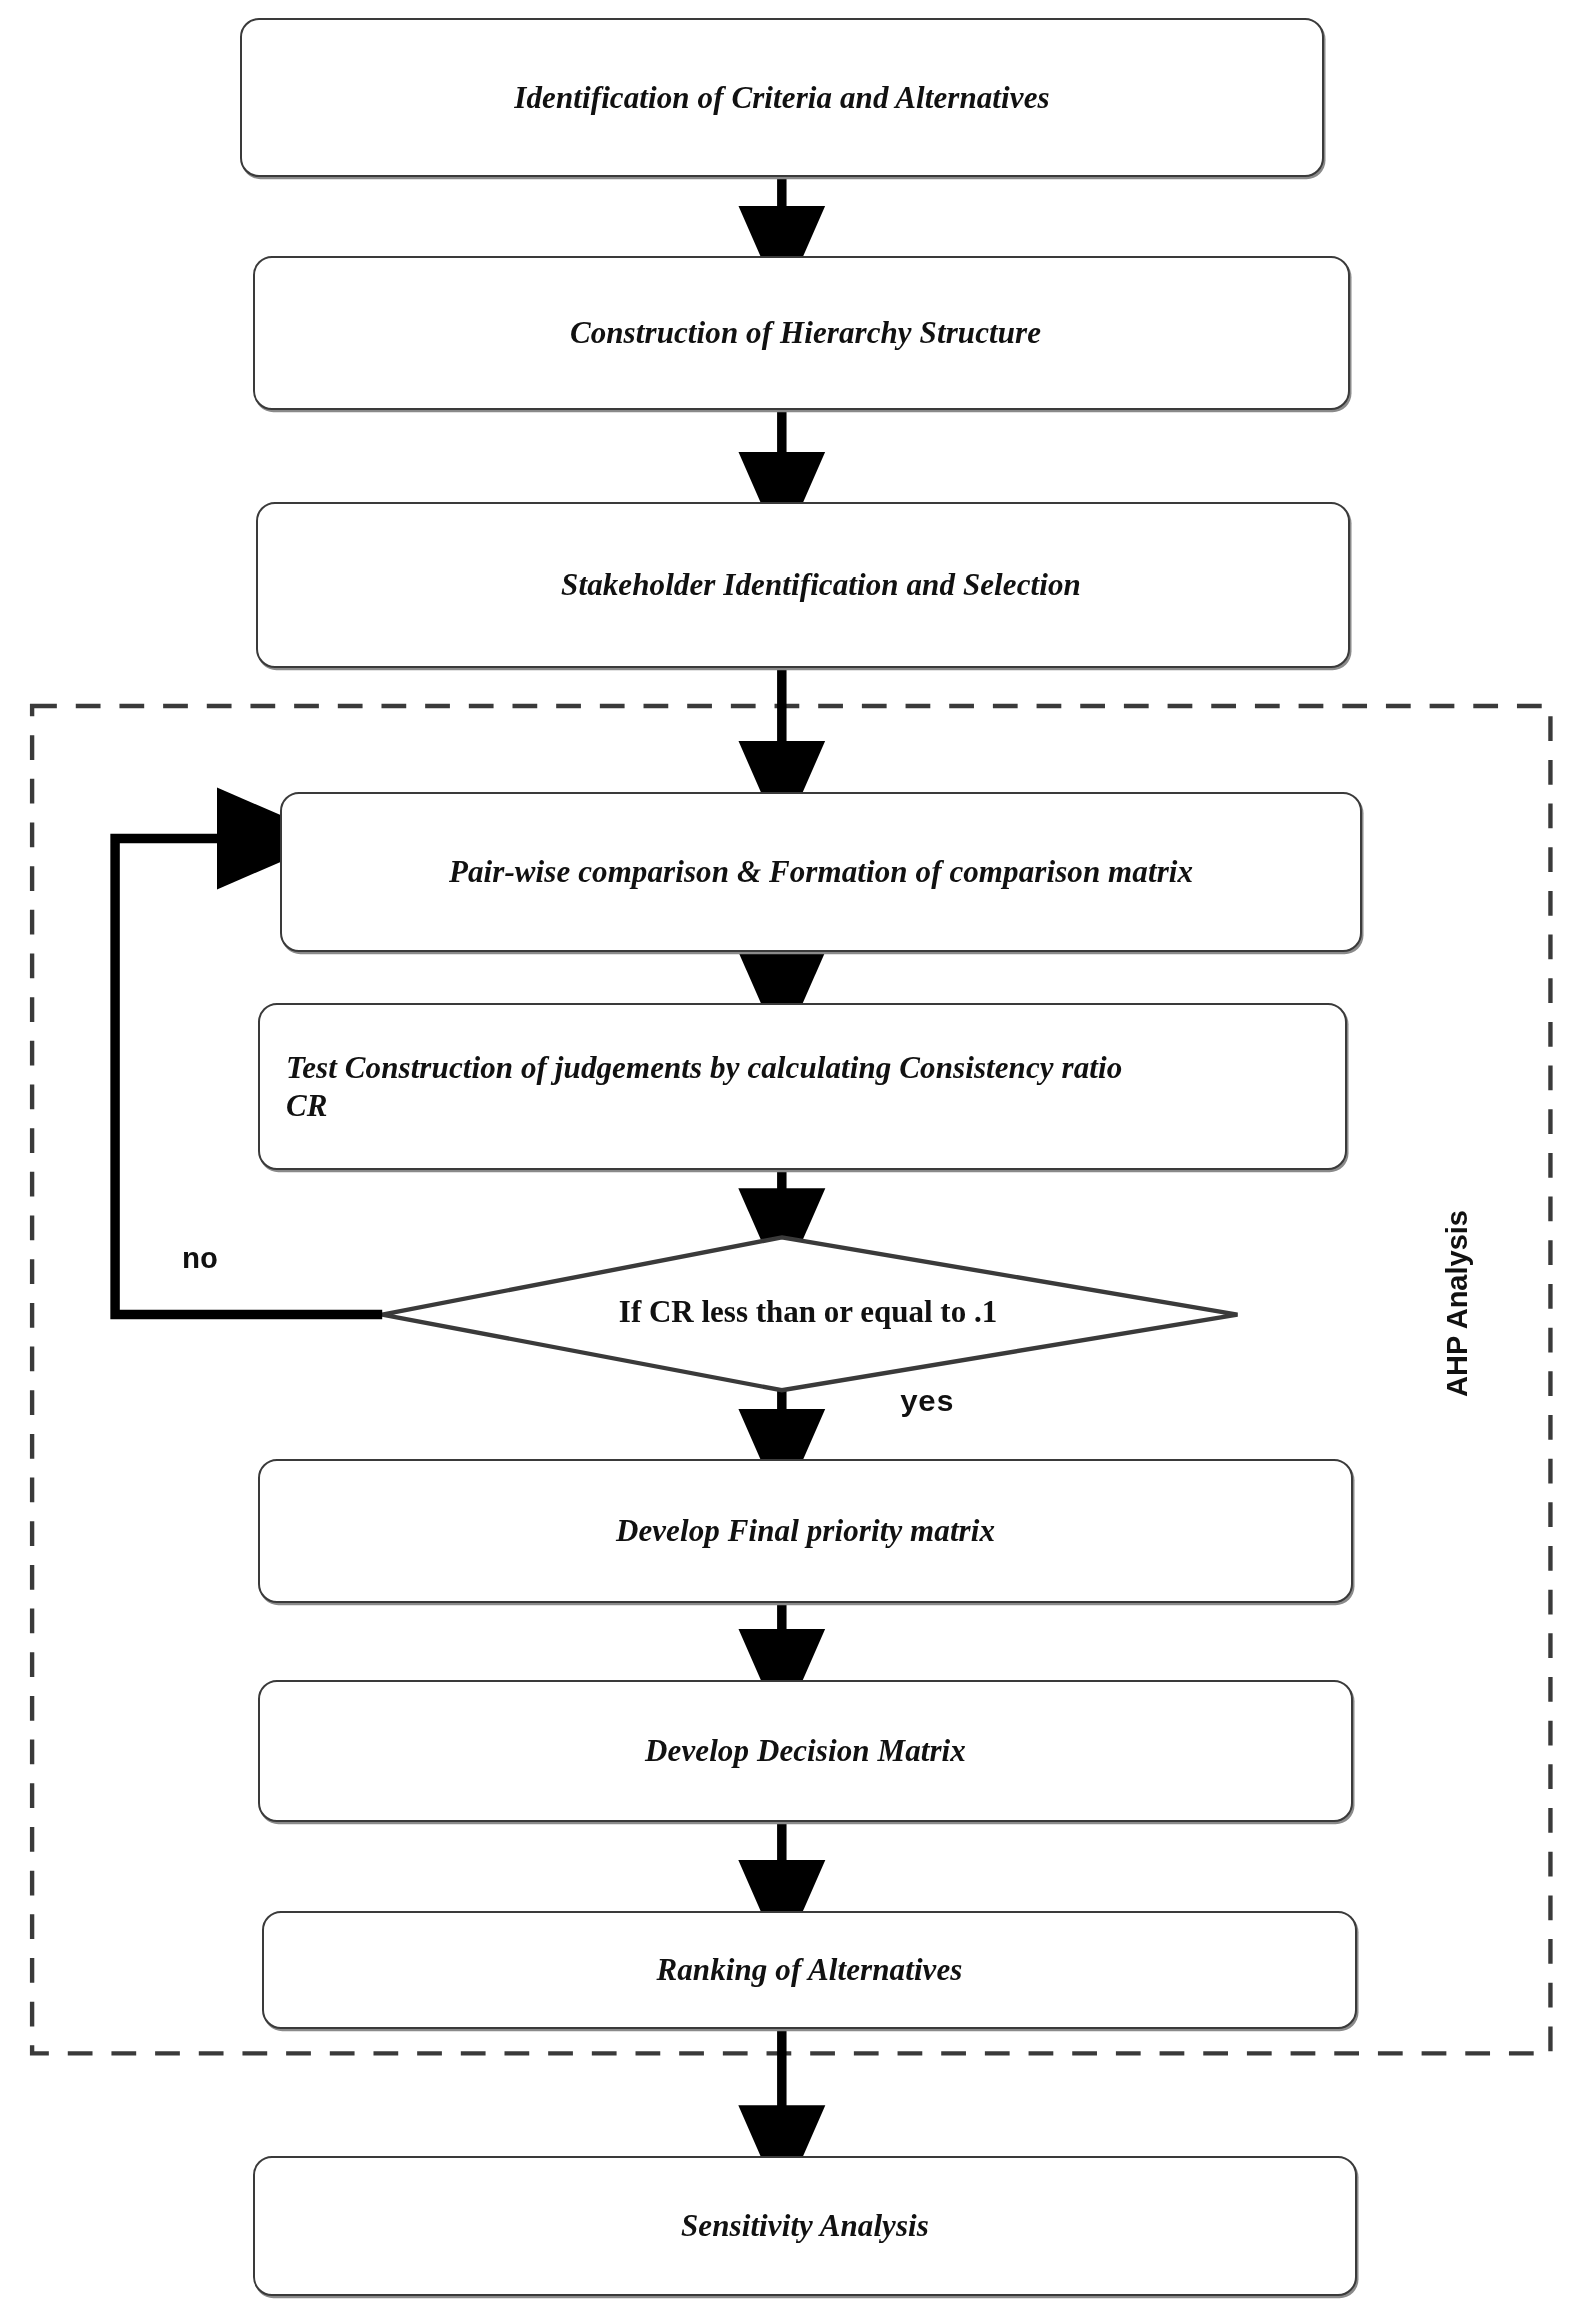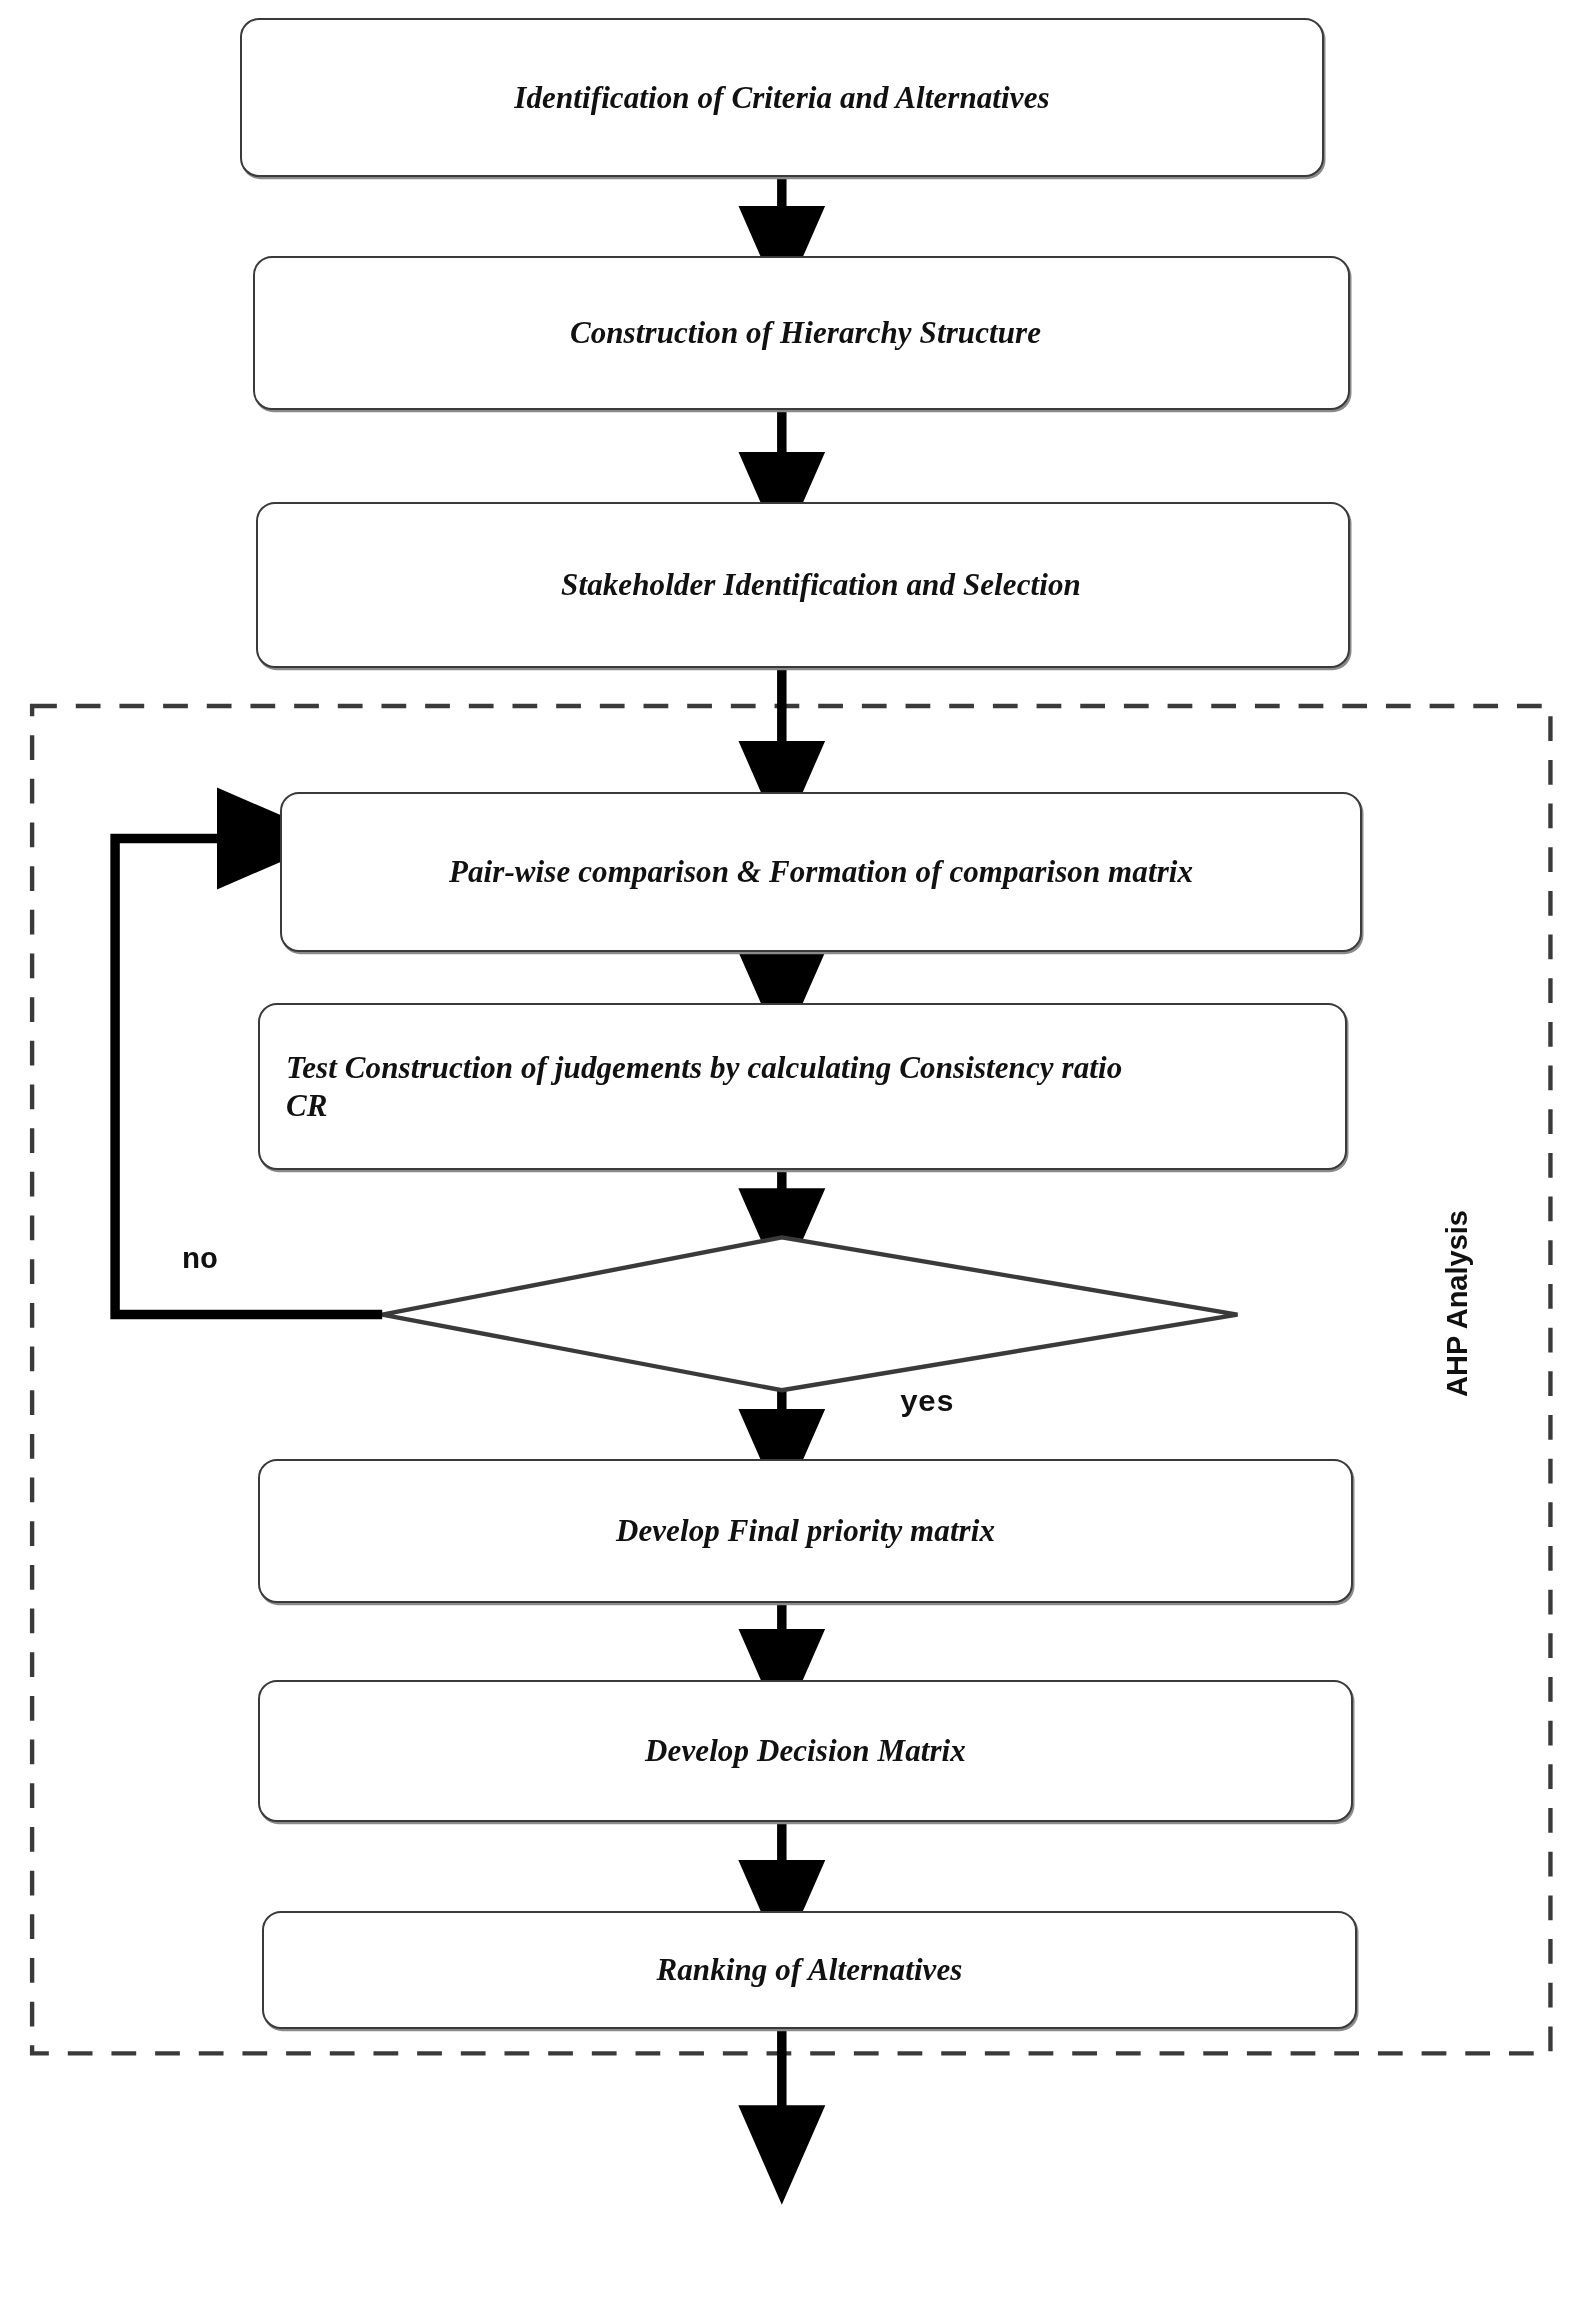--- a/index.html
+++ b/index.html
@@ -133,33 +133,37 @@
   </div>
 
   <div class="node" style="left:280px; top:792px; width:1082px; height:160px;">
     <span class="label" style="max-width:968px;">Pair-wise comparison &amp; Formation of comparison matrix</span>
   </div>
 
   <div class="node align-left" style="left:258px; top:1003px; width:1089px; height:167px;">
     <span class="label" style="max-width:873px;">Test Construction of judgements by calculating Consistency ratio CR</span>
   </div>
 
+  <div class="diamond-label" style="left:546px; top:1294px; width:524px;">If CR less than or equal to .1</div>
 
   <div class="node" style="left:258px; top:1459px; width:1095px; height:144px;">
     <span class="label">Develop Final priority matrix</span>
   </div>
 
   <div class="node" style="left:258px; top:1680px; width:1095px; height:142px;">
     <span class="label">Develop Decision Matrix</span>
   </div>
 
   <div class="node" style="left:262px; top:1911px; width:1095px; height:118px;">
     <span class="label">Ranking of Alternatives</span>
   </div>
 
+  <div class="node" style="left:253px; top:2156px; width:1104px; height:140px;">
+    <span class="label">Sensitivity Analysis</span>
+  </div>
 
   <div class="edge-label" style="left:182px; top:1243px;">no</div>
 
   <div class="edge-label" style="left:900px; top:1386px;">yes</div>
 
   <div class="group-label" style="left:1441px; top:1397px;">AHP Analysis</div>
 
 </div>
 
 

